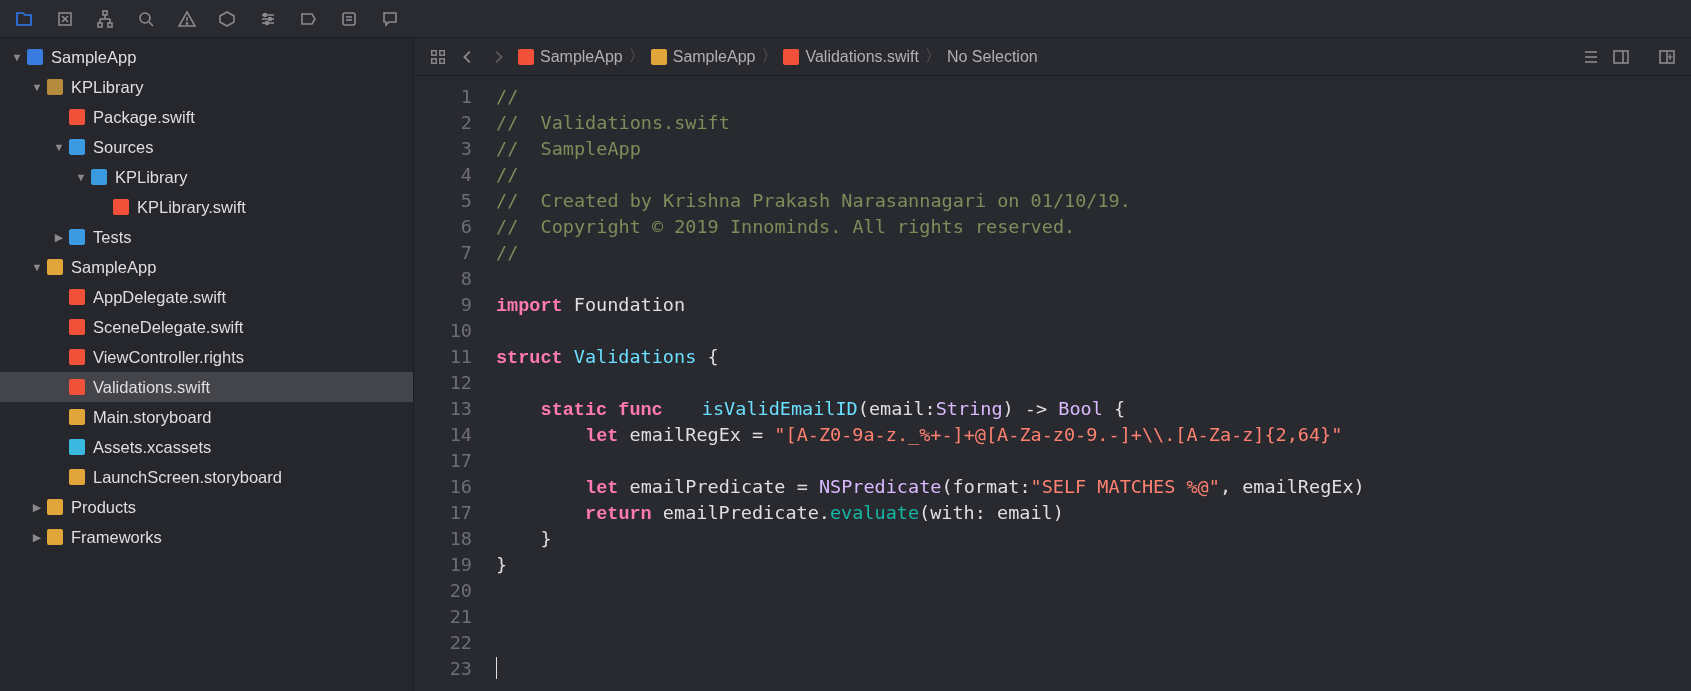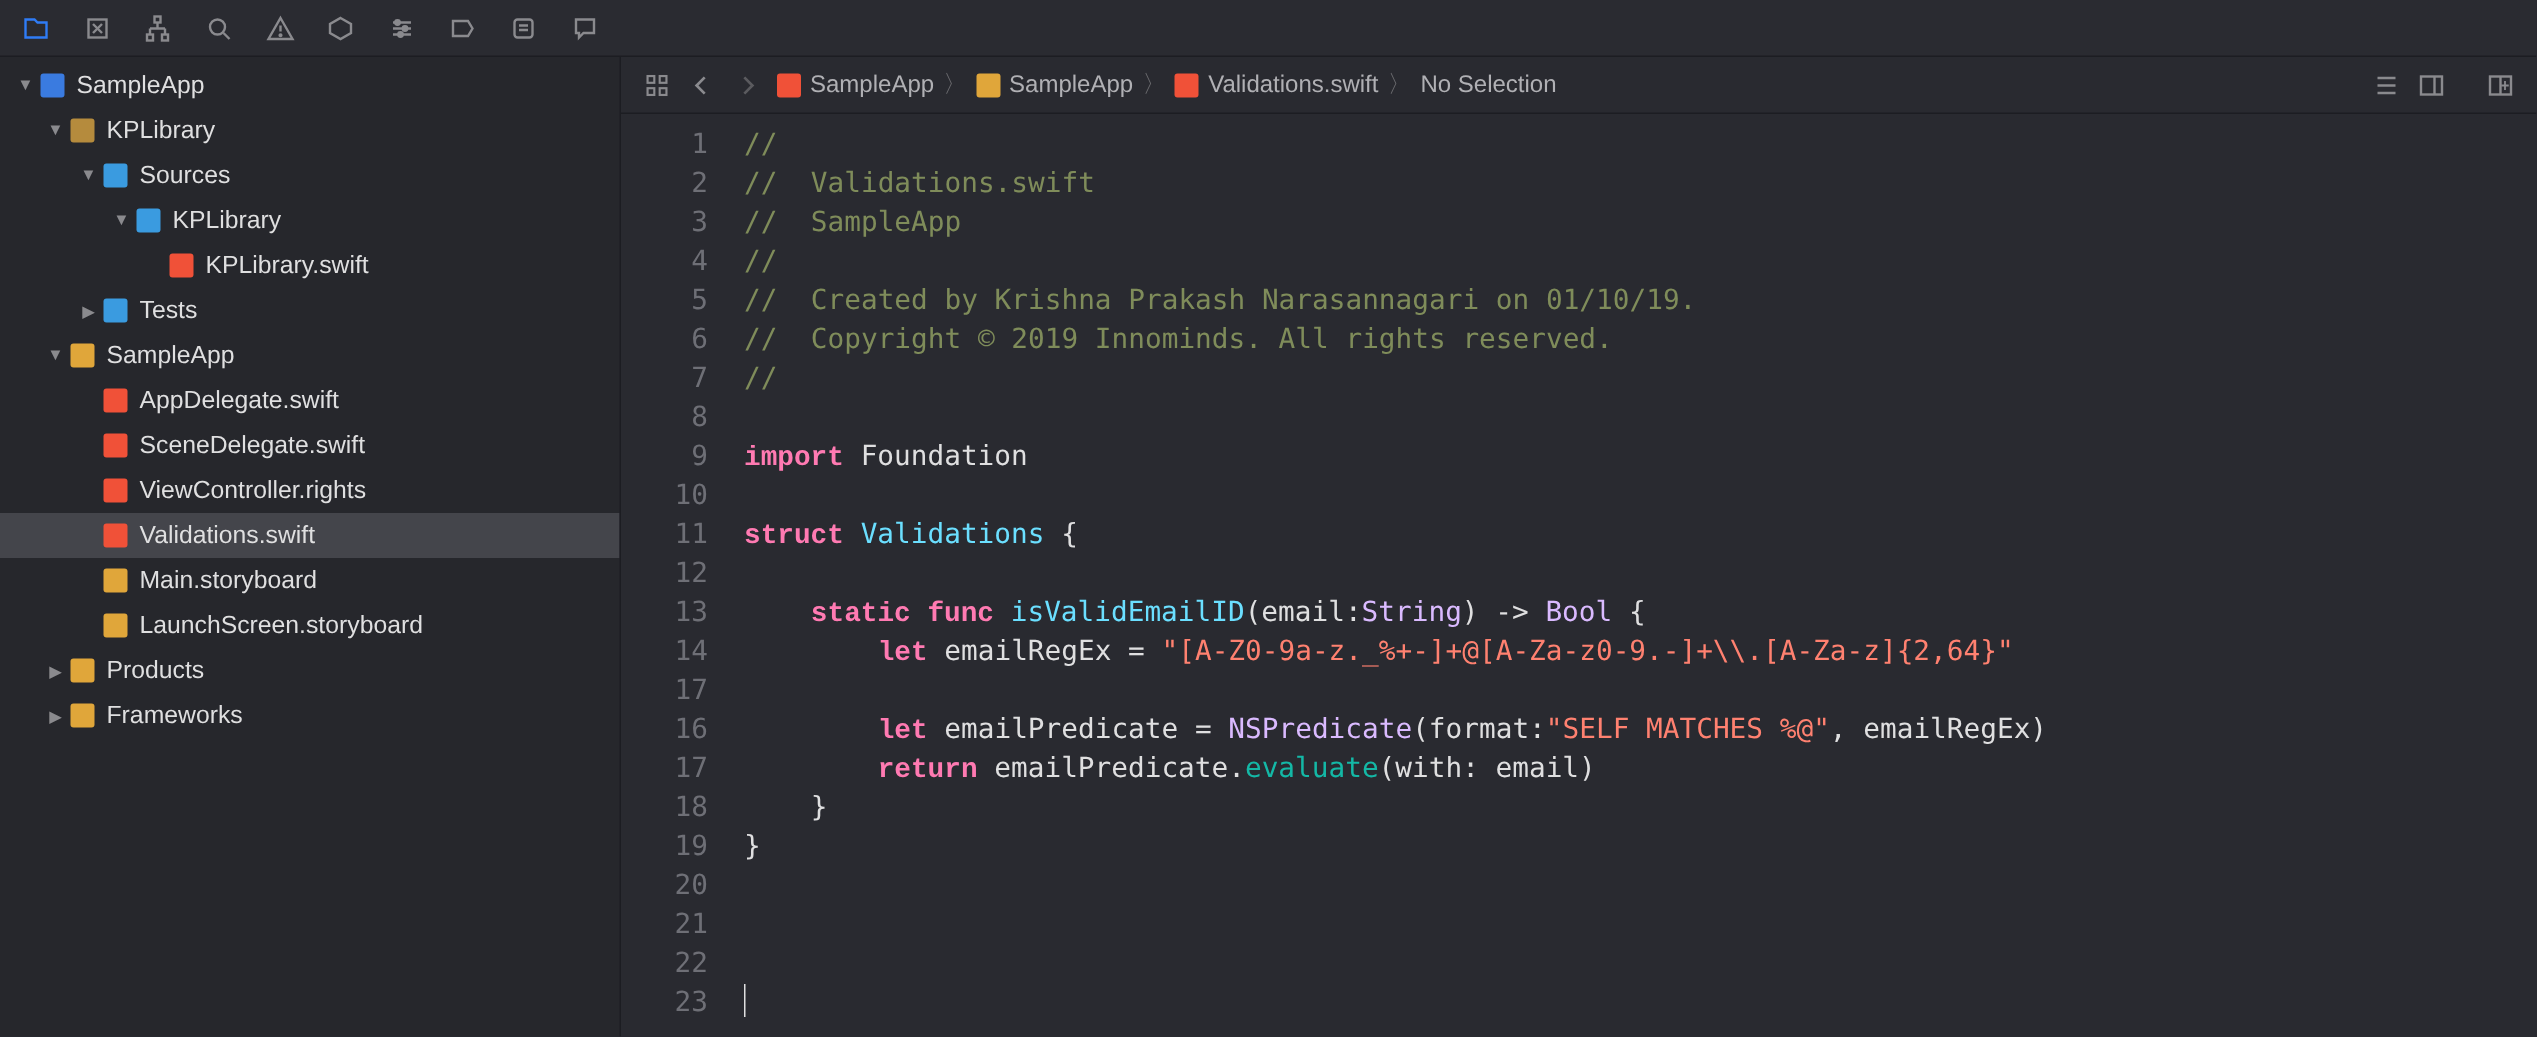--- a/index.html
+++ b/index.html
@@ -143,21 +143,21 @@
   padding-left: 10px;
   white-space: pre;
   color: #dfdfe0;
   overflow: hidden;
 }
 .code .line { height: 26px; }
 .tok-comment { color: #7f8c5a; }
 .tok-keyword { color: #ff7ab2; font-weight: 600; font-family: Liberation Mono, monospace; }
 .tok-type    { color: #6bdfff; }
 .tok-typesys { color: #dabaff; }
-.tok-func    { color: #6bdfff; }
+.tok-func    { color: #6bdfff; margin-left: 28px; }
 .tok-funccall{ color: #14b8a6; }
 .tok-string  { color: #ff8170; }
 .tok-plain   { color: #dfdfe0; }
 .cursor {
   display: inline-block;
   width: 1px;
   height: 22px;
   background: #dfdfe0;
   vertical-align: -4px;
 }
@@ -260,20 +260,27 @@
         <span>SampleApp</span>
       </div>
       <div class="tree-row indent-1">
         <span class="disclosure">▼</span>
         <span class="icon">
           <span class="fi fi-pkg" style="background: rgb(181, 139, 61);"></span>
         </span>
         <span>KPLibrary</span>
       </div>
       <div class="tree-row indent-2">
+        <span class="disclosure"></span>
+        <span class="icon">
+          <span class="fi fi-swift" style="background: rgb(240, 81, 56);"></span>
+        </span>
+        <span>Package.swift</span>
+      </div>
+      <div class="tree-row indent-2">
         <span class="disclosure">▼</span>
         <span class="icon">
           <span class="fi fi-fold-b" style="background: rgb(58, 155, 224);"></span>
         </span>
         <span>Sources</span>
       </div>
       <div class="tree-row indent-3">
         <span class="disclosure">▼</span>
         <span class="icon">
           <span class="fi fi-fold-b" style="background: rgb(58, 155, 224);"></span>
@@ -328,20 +335,27 @@
           <span class="fi fi-swift" style="background: rgb(240, 81, 56);"></span>
         </span>
         <span>Validations.swift</span>
       </div>
       <div class="tree-row indent-2">
         <span class="disclosure"></span>
         <span class="icon">
           <span class="fi fi-sb" style="background: rgb(224, 166, 58);"></span>
         </span>
         <span>Main.storyboard</span>
+      </div>
+      <div class="tree-row indent-2">
+        <span class="disclosure"></span>
+        <span class="icon">
+          <span class="fi fi-xc" style="background: rgb(58, 184, 224);"></span>
+        </span>
+        <span>Assets.xcassets</span>
       </div>
       <div class="tree-row indent-2">
         <span class="disclosure"></span>
         <span class="icon">
           <span class="fi fi-sb" style="background: rgb(224, 166, 58);"></span>
         </span>
         <span>LaunchScreen.storyboard</span>
       </div>
       <div class="tree-row indent-1">
         <span class="disclosure">▶</span>

